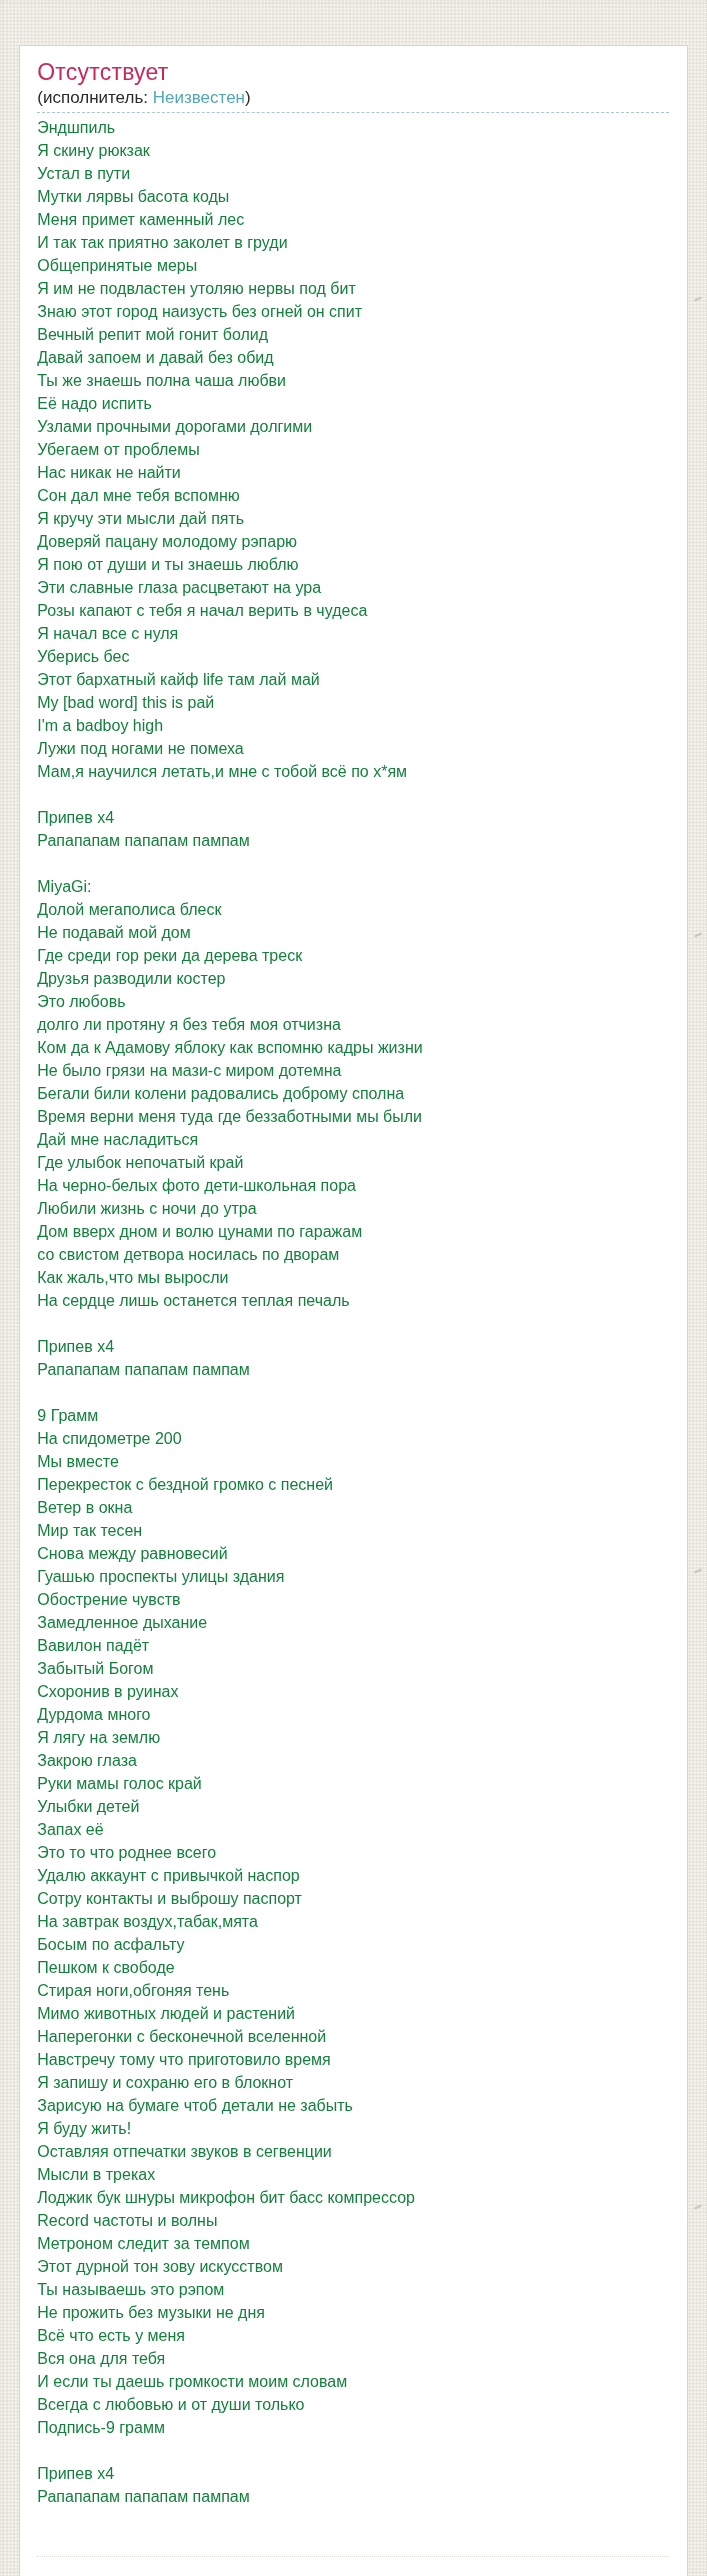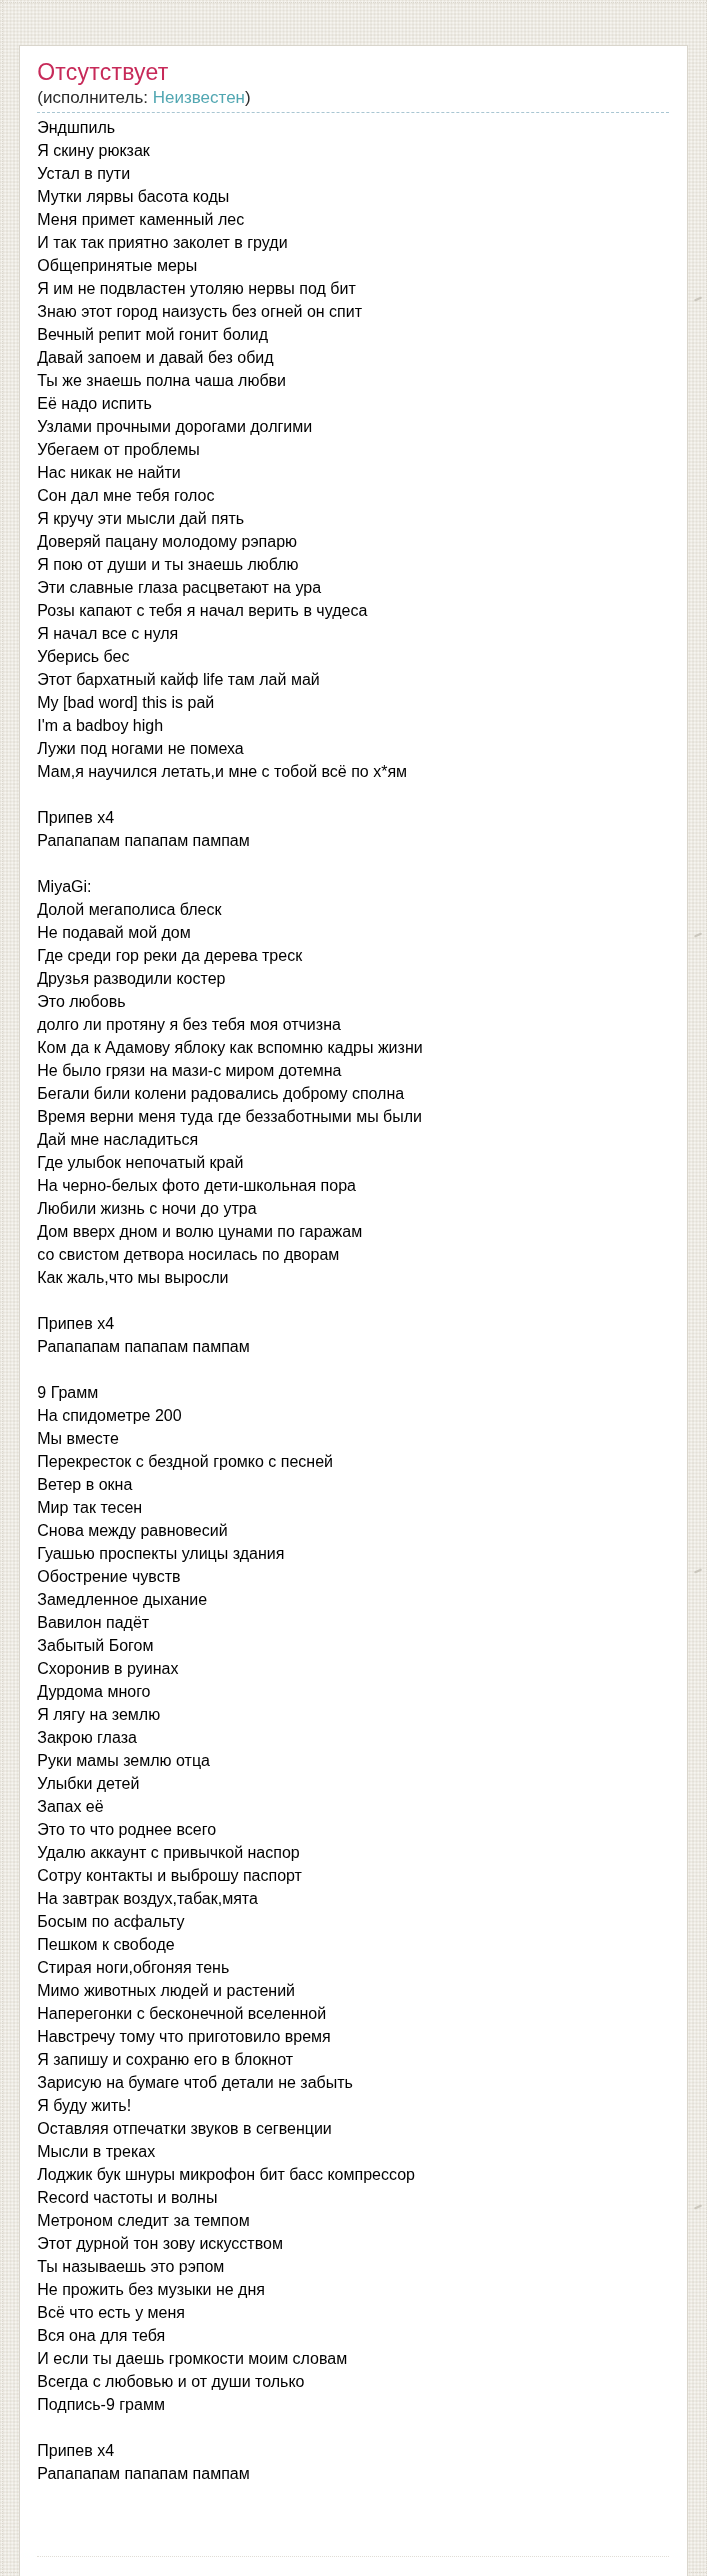--- a/index.html
+++ b/index.html
@@ -58,21 +58,21 @@
     cursor: pointer;
   }
   .header-sep {
     margin-top: 4.4px;
     border-top: 0.9px dashed #a9c6d2;
   }
   .lyrics-block {
     margin-top: 2.7px;
     font-size: 16px;
     line-height: 23px;
-    color: #000000;
+    color: #15803d;
   }
   .lyric-line { white-space: nowrap; }
   .footer-dots {
     position: absolute;
     left: 17.7px; right: 17.7px;
     bottom: 26.5px;
     border-top: 0.9px dotted #e0ddd6;
   }
 </style>
 </head>
@@ -103,21 +103,21 @@
       <div class="lyric-line">Общепринятые меры</div>
       <div class="lyric-line">Я им не подвластен утоляю нервы под бит</div>
       <div class="lyric-line">Знаю этот город наизусть без огней он спит</div>
       <div class="lyric-line">Вечный репит мой гонит болид</div>
       <div class="lyric-line">Давай запоем и давай без обид</div>
       <div class="lyric-line">Ты же знаешь полна чаша любви</div>
       <div class="lyric-line">Её надо испить</div>
       <div class="lyric-line">Узлами прочными дорогами долгими</div>
       <div class="lyric-line">Убегаем от проблемы</div>
       <div class="lyric-line">Нас никак не найти</div>
-      <div class="lyric-line">Сон дал мне тебя голос</div>
+      <div class="lyric-line">Сон дал мне тебя вспомню</div>
       <div class="lyric-line">Я кручу эти мысли дай пять</div>
       <div class="lyric-line">Доверяй пацану молодому рэпарю</div>
       <div class="lyric-line">Я пою от души и ты знаешь люблю</div>
       <div class="lyric-line">Эти славные глаза расцветают на ура</div>
       <div class="lyric-line">Розы капают с тебя я начал верить в чудеса</div>
       <div class="lyric-line">Я начал все с нуля</div>
       <div class="lyric-line">Уберись бес</div>
       <div class="lyric-line">Этот бархатный кайф life там лай май</div>
       <div class="lyric-line">My [bad word] this is рай</div>
       <div class="lyric-line">I'm a badboy high</div>
@@ -138,41 +138,42 @@
       <div class="lyric-line">Не было грязи на мази-с миром дотемна</div>
       <div class="lyric-line">Бегали били колени радовались доброму сполна</div>
       <div class="lyric-line">Время верни меня туда где беззаботными мы были</div>
       <div class="lyric-line">Дай мне насладиться</div>
       <div class="lyric-line">Где улыбок непочатый край</div>
       <div class="lyric-line">На черно-белых фото дети-школьная пора</div>
       <div class="lyric-line">Любили жизнь с ночи до утра</div>
       <div class="lyric-line">Дом вверх дном и волю цунами по гаражам</div>
       <div class="lyric-line">со свистом детвора носилась по дворам</div>
       <div class="lyric-line">Как жаль,что мы выросли</div>
+      <div class="lyric-line">На сердце лишь останется теплая печаль</div>
       <div class="lyric-line">&nbsp;</div>
       <div class="lyric-line">Припев x4</div>
       <div class="lyric-line">Рапапапам папапам пампам</div>
       <div class="lyric-line">&nbsp;</div>
       <div class="lyric-line">9 Грамм</div>
       <div class="lyric-line">На спидометре 200</div>
       <div class="lyric-line">Мы вместе</div>
       <div class="lyric-line">Перекресток с бездной громко с песней</div>
       <div class="lyric-line">Ветер в окна</div>
       <div class="lyric-line">Мир так тесен</div>
       <div class="lyric-line">Снова между равновесий</div>
       <div class="lyric-line">Гуашью проспекты улицы здания</div>
       <div class="lyric-line">Обострение чувств</div>
       <div class="lyric-line">Замедленное дыхание</div>
       <div class="lyric-line">Вавилон падёт</div>
       <div class="lyric-line">Забытый Богом</div>
       <div class="lyric-line">Схоронив в руинах</div>
       <div class="lyric-line">Дурдома много</div>
       <div class="lyric-line">Я лягу на землю</div>
       <div class="lyric-line">Закрою глаза</div>
-      <div class="lyric-line">Руки мамы землю отца</div>
+      <div class="lyric-line">Руки мамы голос край</div>
       <div class="lyric-line">Улыбки детей</div>
       <div class="lyric-line">Запах её</div>
       <div class="lyric-line">Это то что роднее всего</div>
       <div class="lyric-line">Удалю аккаунт с привычкой наспор</div>
       <div class="lyric-line">Сотру контакты и выброшу паспорт</div>
       <div class="lyric-line">На завтрак воздух,табак,мята</div>
       <div class="lyric-line">Босым по асфальту</div>
       <div class="lyric-line">Пешком к свободе</div>
       <div class="lyric-line">Стирая ноги,обгоняя тень</div>
       <div class="lyric-line">Мимо животных людей и растений</div>

